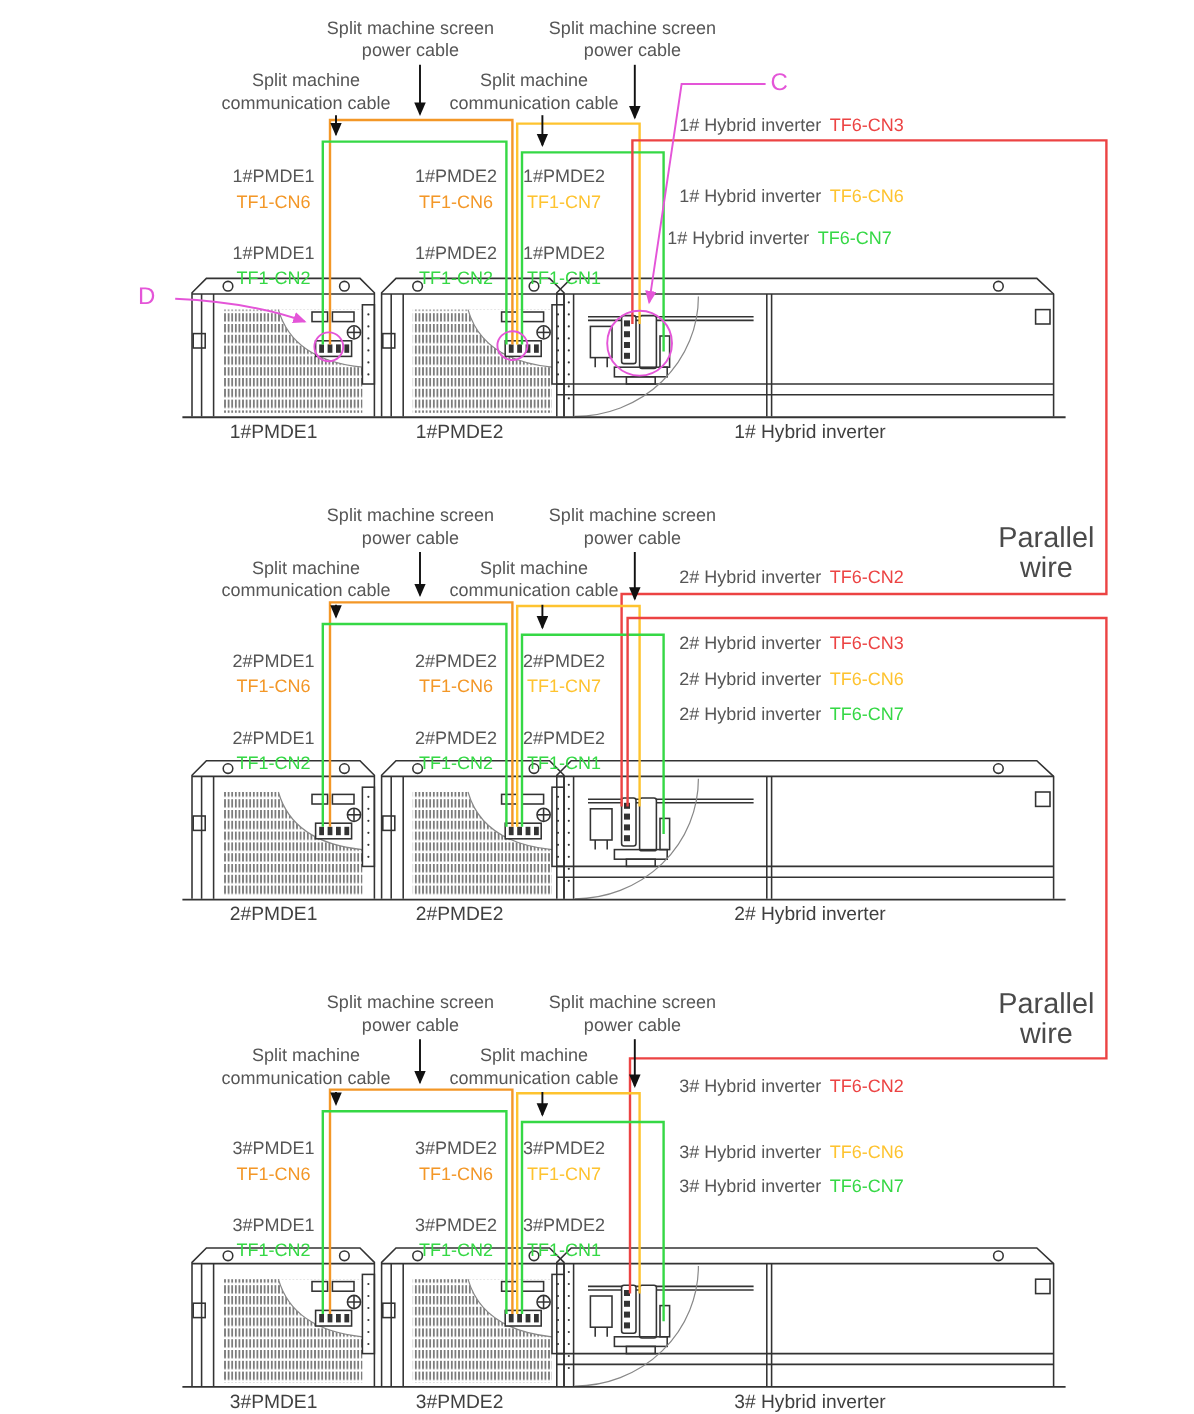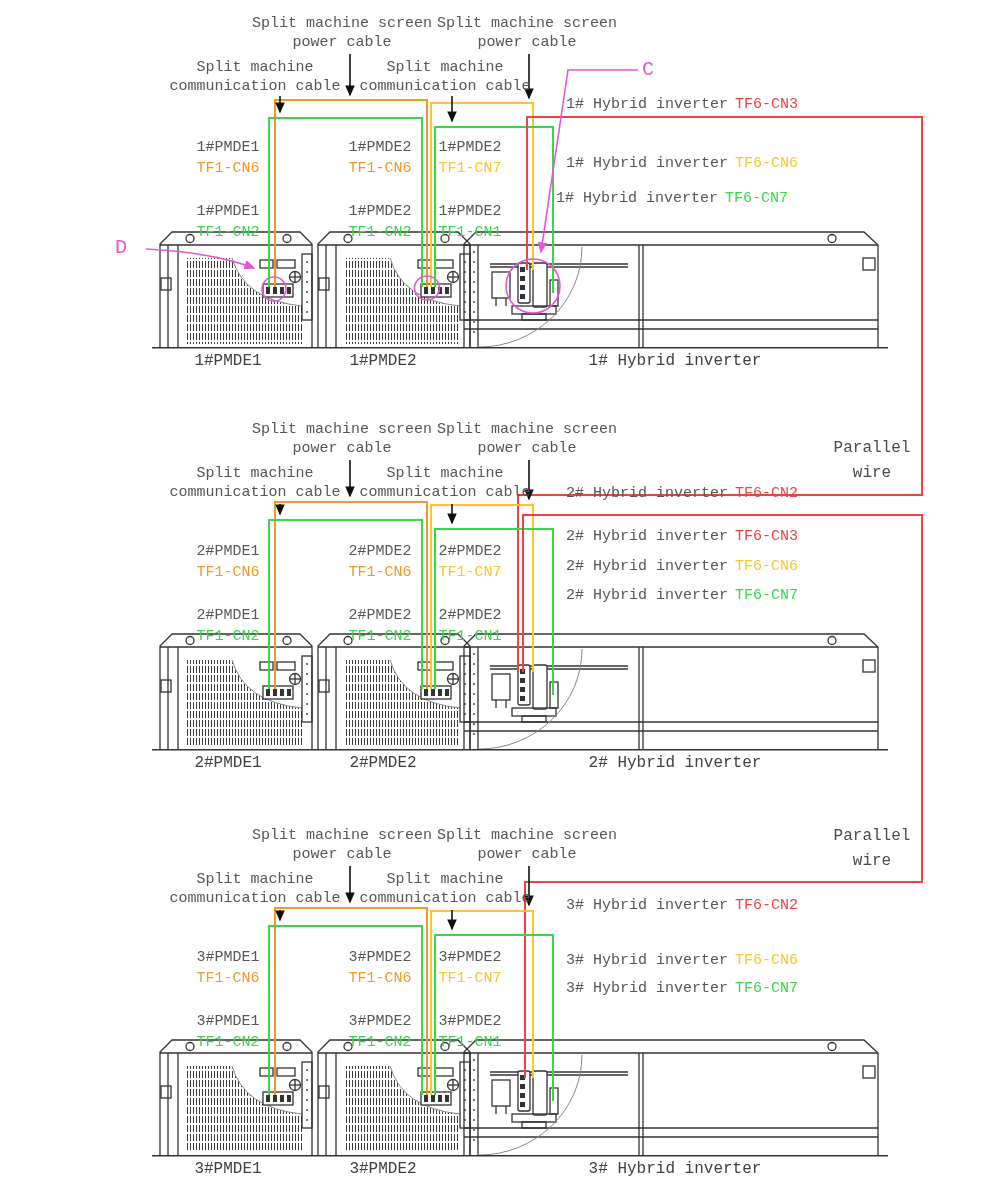--- a/index.html
+++ b/index.html
@@ -1,25 +1,25 @@
 <!DOCTYPE html>
 <html style="--orange: #F39727; --yellow: #FEC32F; --green: #35D845; --red: #EC4343; --magenta: #E455D8; --gray_text: #565656;"><head>
 <meta charset="utf-8">
 <style>
   html,body{margin:0;padding:0;background:#fff;}
   .canvas{position:relative;width:995px;height:1178px;background:#fff;overflow:hidden;
-          font-family:Liberation Mono, monospace;}
+          font-family:Liberation Sans, sans-serif;}
   svg{position:absolute;left:0;top:0;}
   #diagram-svg{z-index:2;}
   .lbl{position:absolute;z-index:3;color:var(--gray_text);font-size:15px;line-height:19px;
        text-align:center;white-space:nowrap;transform:translateX(-50%);}
   .lbl.left{transform:none;text-align:left;}
   .caption{position:absolute;z-index:3;color:#3f3f3f;font-size:16px;white-space:nowrap;
            transform:translateX(-50%);}
-  .parallel{position:absolute;z-index:3;color:#4a4a4a;font-size:16px;line-height:25px;
+  .parallel{position:absolute;z-index:3;color:#4a4a4a;font-size:24px;line-height:25px;
             text-align:center;transform:translateX(-50%);}
   .callout{position:absolute;z-index:4;color:var(--magenta);font-size:20px;}
   .port{margin-left:7px;}
   .wire{fill:none;stroke-width:2;stroke-linejoin:miter;}
   .w-orange{stroke:var(--orange);} .w-yellow{stroke:var(--yellow);}
   .w-green{stroke:var(--green);}   .w-red{stroke:var(--red);}
   .arrow{stroke:#111;stroke-width:1.6;}
   .mag{fill:none;stroke:var(--magenta);stroke-width:1.6;}
   .ln{fill:none;stroke:#333;stroke-width:1.3;}
   .lnthin{fill:none;stroke:#888;stroke-width:1;}
@@ -468,21 +468,21 @@
     </div>
   <div class="lbl" style="left:380px;top:605px;line-height:21px">
       <div>2#PMDE2</div>
       <div style="color: rgb(53, 216, 69);">TF1-CN2</div>
     </div>
   <div class="lbl" style="left:470px;top:605px;line-height:21px">
       <div>2#PMDE2</div>
       <div style="color: rgb(53, 216, 69);">TF1-CN1</div>
     </div>
 
-  <div class="lbl left" style="left:566px;top:484px"><span>2# Hybrid inverter</span><span class="port" style="color: rgb(236, 67, 67);">TF6-CN2</span></div>
+  <div class="lbl left" style="left:566px;top:472px"><span>2# Hybrid inverter</span><span class="port" style="color: rgb(236, 67, 67);">TF6-CN2</span></div>
   <div class="lbl left" style="left:566px;top:527px"><span>2# Hybrid inverter</span><span class="port" style="color: rgb(236, 67, 67);">TF6-CN3</span></div>
   <div class="lbl left" style="left:566px;top:557px"><span>2# Hybrid inverter</span><span class="port" style="color: rgb(254, 195, 47);">TF6-CN6</span></div>
   <div class="lbl left" style="left:566px;top:586px"><span>2# Hybrid inverter</span><span class="port" style="color: rgb(53, 216, 69);">TF6-CN7</span></div>
 
   <div class="caption" style="left:228px;top:754px">2#PMDE1</div>
   <div class="caption" style="left:383px;top:754px">2#PMDE2</div>
   <div class="caption" style="left:675px;top:754px">2# Hybrid inverter</div>
 
   <div class="parallel" style="left:872px;top:824px">
       <div>Parallel</div>

